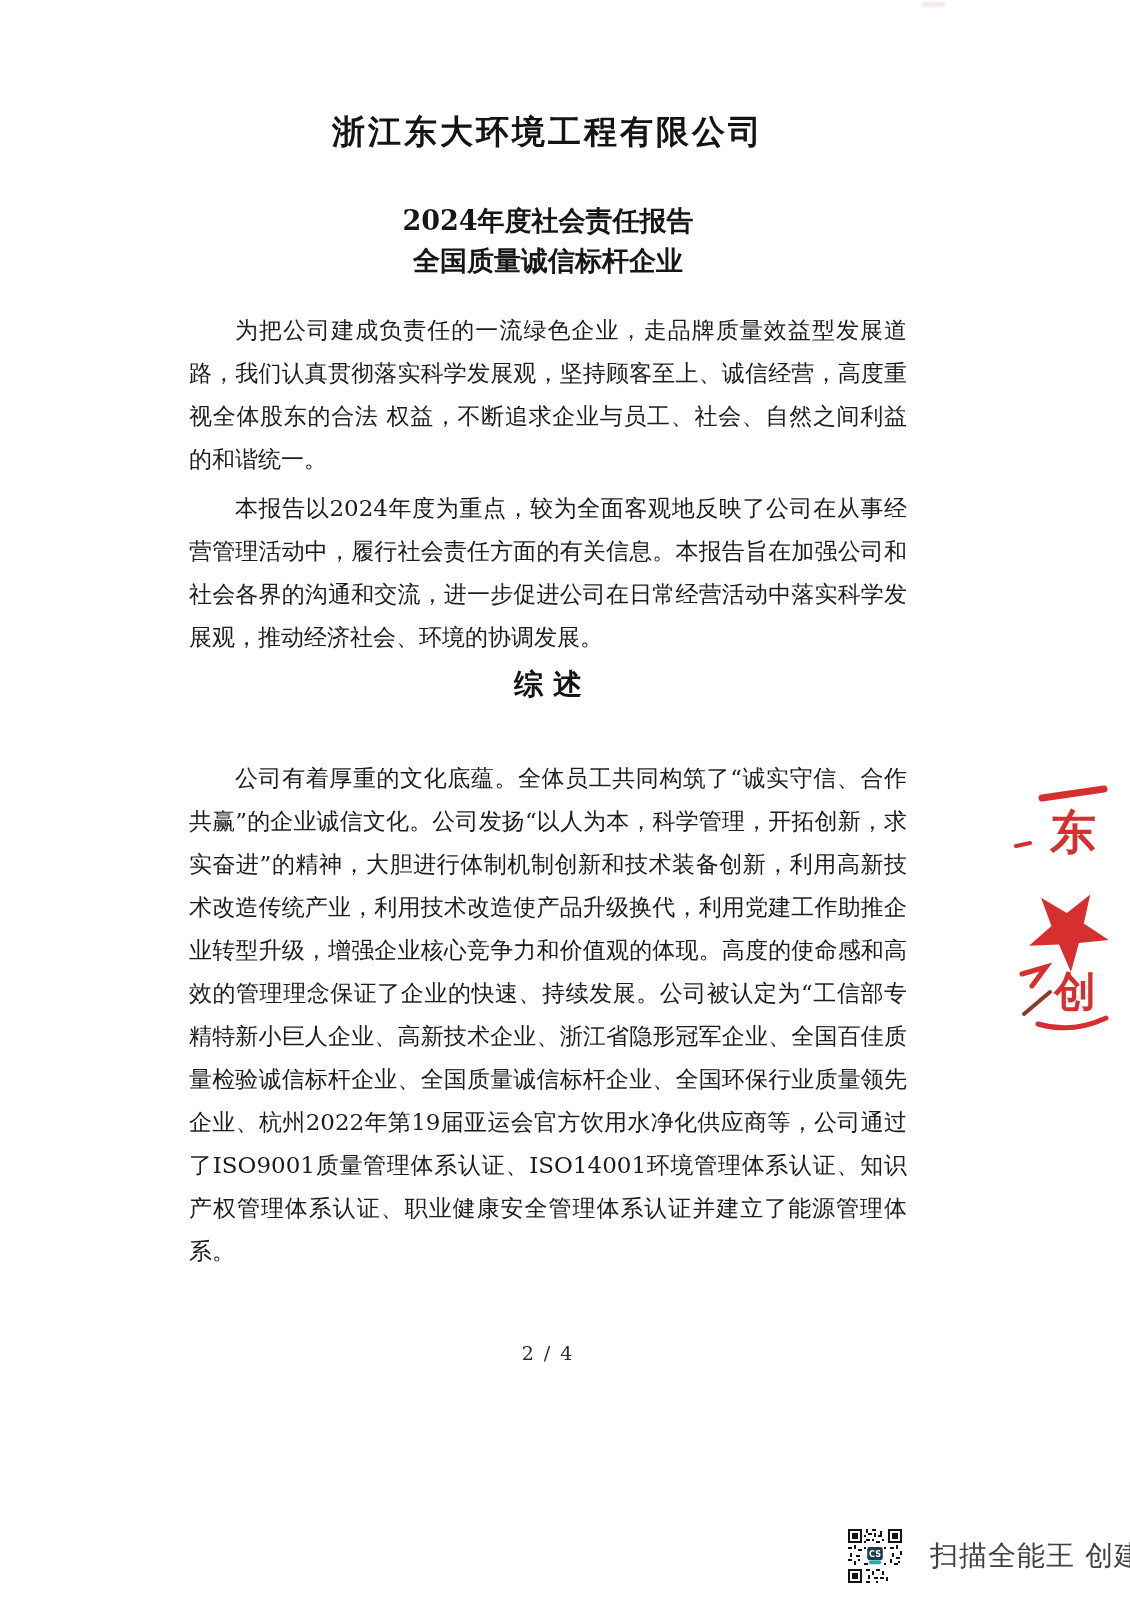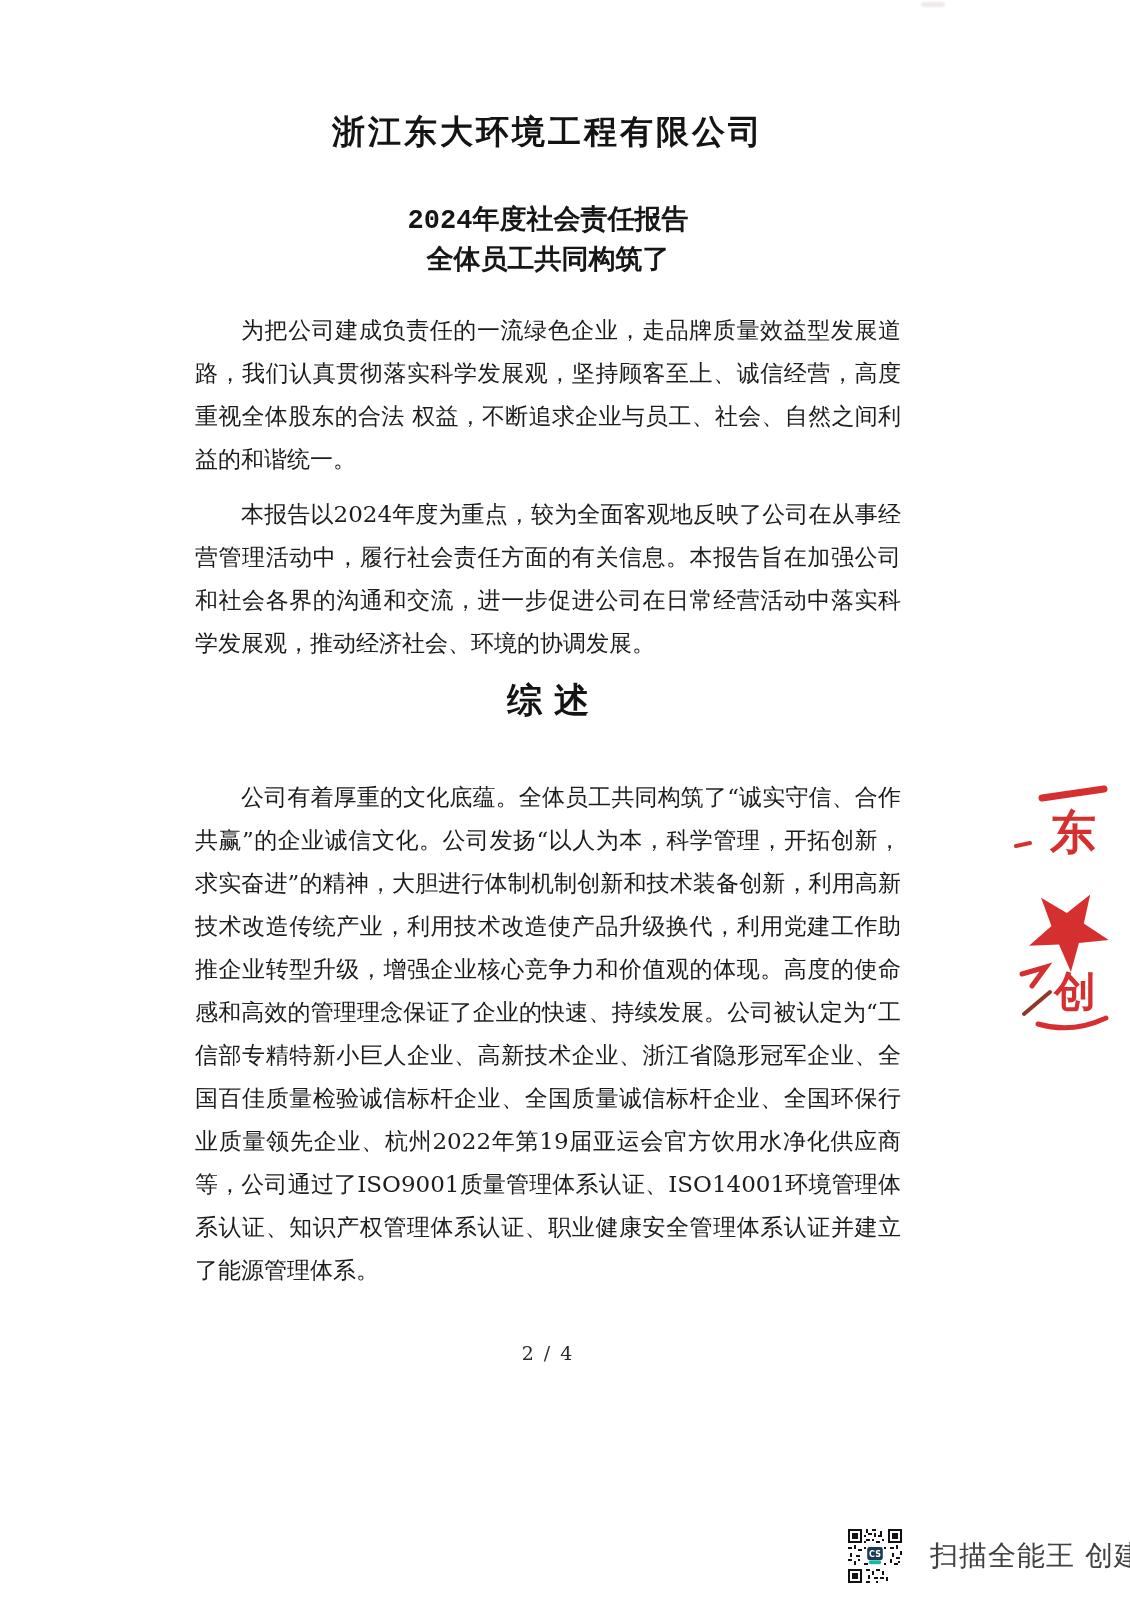--- a/index.html
+++ b/index.html
@@ -21,35 +21,34 @@
     font-size:33px;font-weight:bold;
     letter-spacing:3px;
     color:#141414;
   }
   .report-title{
     margin-top:46px;
     text-align:center;
     font-size:27px;font-weight:bold;
     line-height:40px;
     color:#161616;
-    font-family:Liberation Mono, monospace;
   }
   .para{
-    margin:12px;
+    margin:6px;
     font-size:23px;
     line-height:43px;
     text-align:justify;
     text-indent:2em;
     color:#1c1c1c;
   }
   .para.first{margin-top:28px;}
   .section-heading{
     margin:4px 0 0 0;
     text-align:center;
-    font-size:35px;font-weight:bold;
+    font-size:29px;font-weight:bold;
     color:#141414;
   }
   .para.after-heading{margin-top:52px;}
   .para.second-block{margin-top:10px;}
   .page-number{
     position:absolute;
     left:183px;top:1342px;width:730px;
     text-align:center;
     font-size:19px;
     letter-spacing:2px;
@@ -80,21 +79,21 @@
 <div class="page">
 
   <div class="scan-smudge"></div>
 
   <div class="content">
 
     <h1 class="company-title">浙江东大环境工程有限公司</h1>
 
     <div class="report-title">
       <div>2024年度社会责任报告</div>
-      <div>全体员工共同构筑了</div>
+      <div>全国质量诚信标杆企业</div>
     </div>
 
     <p class="para first">为把公司建成负责任的一流绿色企业，走品牌质量效益型发展道路，我们认真贯彻落实科学发展观，坚持顾客至上、诚信经营，高度重视全体股东的合法 权益，不断追求企业与员工、社会、自然之间利益的和谐统一。</p>
 
     <p class="para">本报告以2024年度为重点，较为全面客观地反映了公司在从事经营管理活动中，履行社会责任方面的有关信息。本报告旨在加强公司和社会各界的沟通和交流，进一步促进公司在日常经营活动中落实科学发展观，推动经济社会、环境的协调发展。</p>
 
     <h2 class="section-heading">综 述</h2>
 
     <p class="para after-heading">公司有着厚重的文化底蕴。全体员工共同构筑了“诚实守信、合作共赢”的企业诚信文化。公司发扬“以人为本，科学管理，开拓创新，求实奋进”的精神，大胆进行体制机制创新和技术装备创新，利用高新技术改造传统产业，利用技术改造使产品升级换代，利用党建工作助推企业转型升级，增强企业核心竞争力和价值观的体现。高度的使命感和高效的管理理念保证了企业的快速、持续发展。公司被认定为“工信部专精特新小巨人企业、高新技术企业、浙江省隐形冠军企业、全国百佳质量检验诚信标杆企业、全国质量诚信标杆企业、全国环保行业质量领先企业、杭州2022年第19届亚运会官方饮用水净化供应商等，公司通过了ISO9001质量管理体系认证、ISO14001环境管理体系认证、知识产权管理体系认证、职业健康安全管理体系认证并建立了能源管理体系。</p>
 

